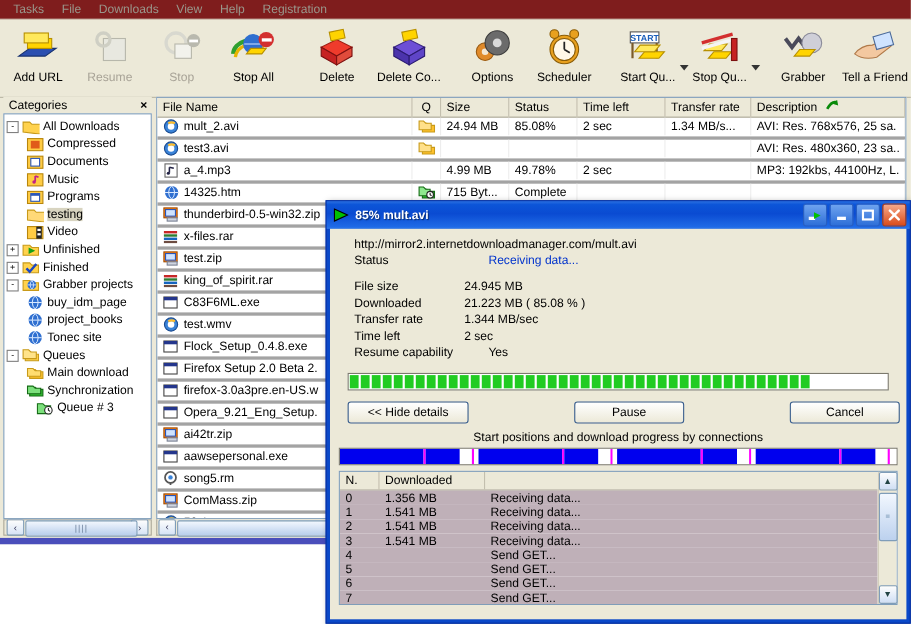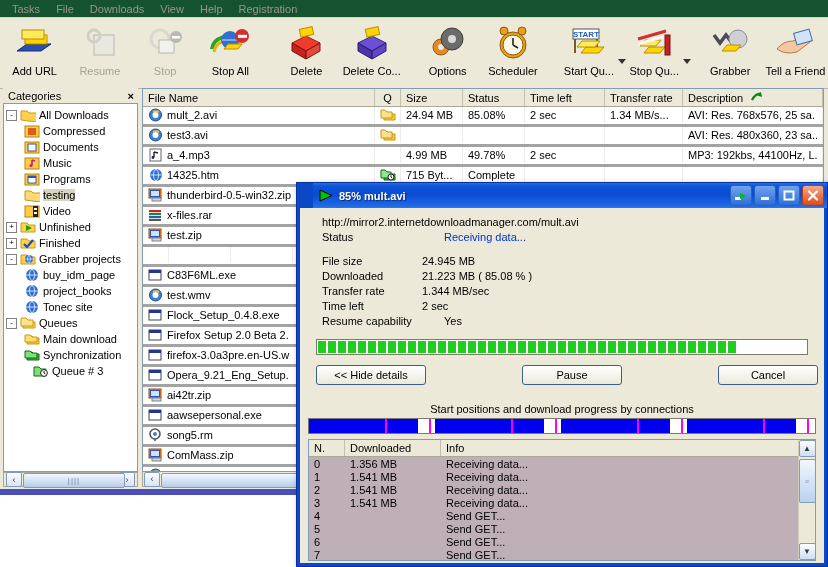--- a/index.html
+++ b/index.html
@@ -9,21 +9,21 @@
     font-size:11px;
     background:#ffffff;
     -webkit-font-smoothing:none;
   }
   #app{position:relative;width:828px;height:567px;}
 
   
   .idm-window{position:absolute;left:0;top:0;width:828px;height:495px;background:#ece9d8;}
 
   
-  .menubar{height:17px;background:#14532d;display:flex;align-items:center;
+  .menubar{height:17px;background:#7f1d1d;display:flex;align-items:center;
            padding-left:4px;border-bottom:1px solid #d8d4c2;}
   .menubar .mi{color:#9a968b;padding:1px 8px;font-size:11px;white-space:nowrap;}
 
   
   .toolbar{height:70px;background:#ece9d8;border-bottom:1px solid #b9b5a4;
            display:flex;align-items:flex-start;padding-left:2px;position:relative;}
   .tb-btn{width:67px;height:68px;display:flex;flex-direction:column;align-items:center;
           justify-content:flex-start;padding-top:5px;box-sizing:border-box;position:relative;}
   .tb-btn .lbl{font-size:11px;color:#000;margin-top:2px;white-space:nowrap;}
   .tb-btn.disabled .lbl{color:#a8a397;}
@@ -86,21 +86,21 @@
   
   .desktop{position:absolute;left:0;top:495px;width:828px;height:72px;background:#fff;}
   .blue-line{position:absolute;left:0;top:489px;width:828px;height:6px;background:#4a4ebb;}
 
   
   .dlg{position:absolute;left:296px;top:182px;width:532px;height:385px;
        background:#0a48c8;border:1px solid #0831a0;box-sizing:border-box;
        box-shadow:2px 2px 6px rgba(0,0,0,.35);}
   .dlg-title{height:25px;display:flex;align-items:center;
              background:linear-gradient(to bottom,#2a6fe0 0%,#0c55d8 12%,#0a4bd2 45%,#1f6ae6 92%,#2e79ec 100%);
-             padding:0 3px 0 6px;margin-left:16px;}
+             padding:0 3px 0 6px;}
   .dlg-play{width:14px;height:13px;margin-right:6px;flex:0 0 auto;}
   .dlg-titletext{color:#fff;font-weight:bold;font-size:11px;flex:1;white-space:nowrap;
                  text-shadow:1px 1px 1px rgba(0,0,0,.5);}
   .tbtns{display:flex;gap:2px;}
   .tb-sq{width:20px;height:19px;border:1px solid #2a5fc0;border-radius:3px;
          background:linear-gradient(#6fa3ef,#2e6fd8);display:flex;align-items:center;justify-content:center;}
   .tb-sq.close{background:linear-gradient(#f7a98a,#d94b1a);border:1px solid #b53d12;}
   .dlg-body{position:absolute;left:3px;right:3px;top:25px;bottom:3px;background:#ece9d8;
             overflow:hidden;}
   .d-url{font-size:11px;color:#000;padding:8px 0 2px 22px;white-space:nowrap;}
@@ -111,21 +111,21 @@
 
   .pbar-wrap{margin:10px 16px 0 16px;height:16px;border:1px solid #7c7a6d;background:#fff;
              box-sizing:border-box;padding:1px;overflow:hidden;}
   .pbar{height:12px;display:flex;gap:2px;}
   .pblock{width:8px;height:12px;background:#22cc22;flex:0 0 auto;}
 
   .dlg-btns{display:flex;margin:10px 24px 0 16px;align-items:flex-start;gap:48px;}
   .btn{height:20px;min-width:110px;border:1px solid #3a5f8f;border-radius:3px;
        background:linear-gradient(#ffffff,#ece9d8);font-size:11px;color:#000;
        display:flex;align-items:center;justify-content:center;box-sizing:border-box;}
-  .caption-center{text-align:center;font-size:11px;color:#000;margin-top:18px;}
+  .caption-center{text-align:center;font-size:11px;color:#000;margin-top:7px;}
 
   .connbar{margin:3px 8px 0 8px;height:16px;border:1px solid #7c7a6d;background:#fff;
            box-sizing:border-box;display:flex;overflow:hidden;}
   .conn-seg{height:14px;flex:0 0 auto;}
 
   .conn-list{margin:5px 8px 0 8px;background:#fff;border:1px solid #7f9db9;
              height:122px;box-sizing:border-box;display:flex;}
   .cl-main{flex:1;display:flex;flex-direction:column;overflow:hidden;}
   .cl-head{display:flex;height:16px;background:#ece9d8;border-bottom:1px solid #aca899;flex:0 0 auto;}
   .cl-head div{font-size:11px;padding-left:5px;display:flex;align-items:center;
@@ -579,20 +579,29 @@
                   <span>test.zip</span>
                 </div>
                 <div class="c c-q"></div>
                 <div class="c c-size"></div>
                 <div class="c c-status"></div>
                 <div class="c c-time"></div>
                 <div class="c c-rate"></div>
                 <div class="c c-desc"></div>
               </div>
               <div class="lrow">
+                <div class="c c-name">
+                  <span class="fico"><svg width="15" height="14" viewBox="0 0 15 14">
+                      <rect x="1" y="2" width="12" height="2.2" fill="#c62828"></rect>
+                      <rect x="1" y="5" width="12" height="2.2" fill="#2e7d32"></rect>
+                      <rect x="1" y="8" width="12" height="2.2" fill="#1565c0"></rect>
+                      <rect x="1" y="11" width="12" height="2" fill="#6d4c41"></rect>
+                    </svg></span>
+                  <span>king_of_spirit.rar</span>
+                </div>
                 <div class="c c-q"></div>
                 <div class="c c-size"></div>
                 <div class="c c-status"></div>
                 <div class="c c-time"></div>
                 <div class="c c-rate"></div>
                 <div class="c c-desc"></div>
               </div>
               <div class="lrow">
                 <div class="c c-name">
                   <span class="fico"><svg width="15" height="14" viewBox="0 0 15 14">
@@ -955,21 +964,20 @@
           <span class="conn-seg" style="background:#ffffff;width:2.0408163265306123%"></span>
           <span class="conn-seg" style="background:#ff00ff;width:0.40816326530612246%"></span>
           <span class="conn-seg" style="background:#ffffff;width:1.2244897959183674%"></span>
         </div>
 
       <div class="conn-list">
         <div class="cl-main">
           <div class="cl-head" id="clhead">
               <div class="cl-n">N.</div>
               <div class="cl-d">Downloaded</div>
-              <div class="cl-i">Info</div>
             </div>
           <div id="clrows">
               <div class="cl-row">
                 <div class="cc cl-n">0</div>
                 <div class="cc cl-d">1.356  MB</div>
                 <div class="cc cl-i">Receiving data...</div>
               </div>
               <div class="cl-row">
                 <div class="cc cl-n">1</div>
                 <div class="cc cl-d">1.541  MB</div>

